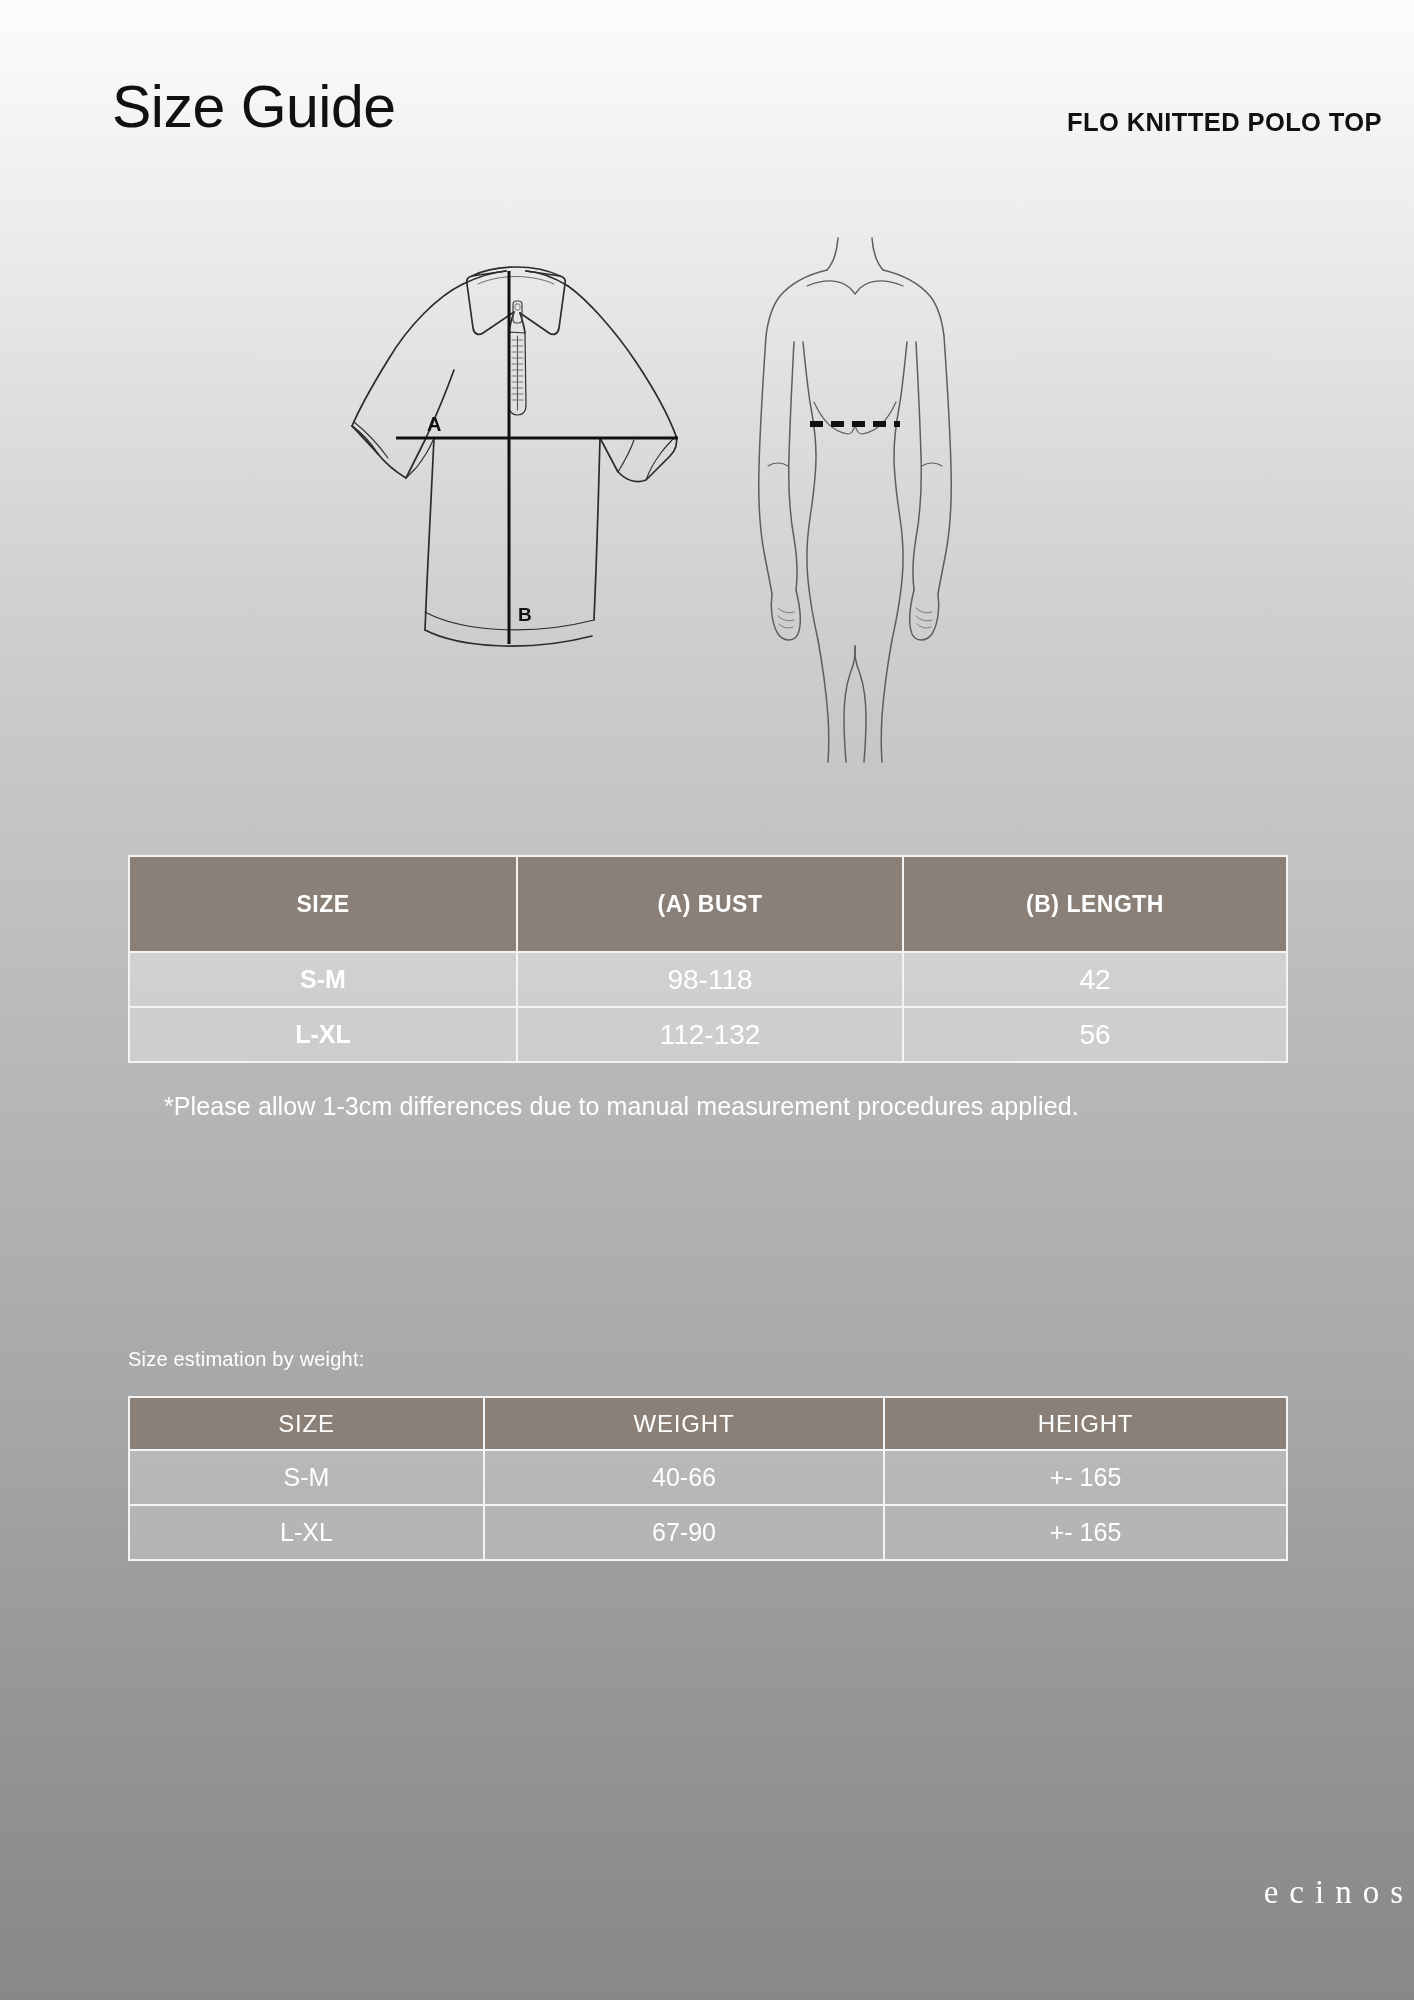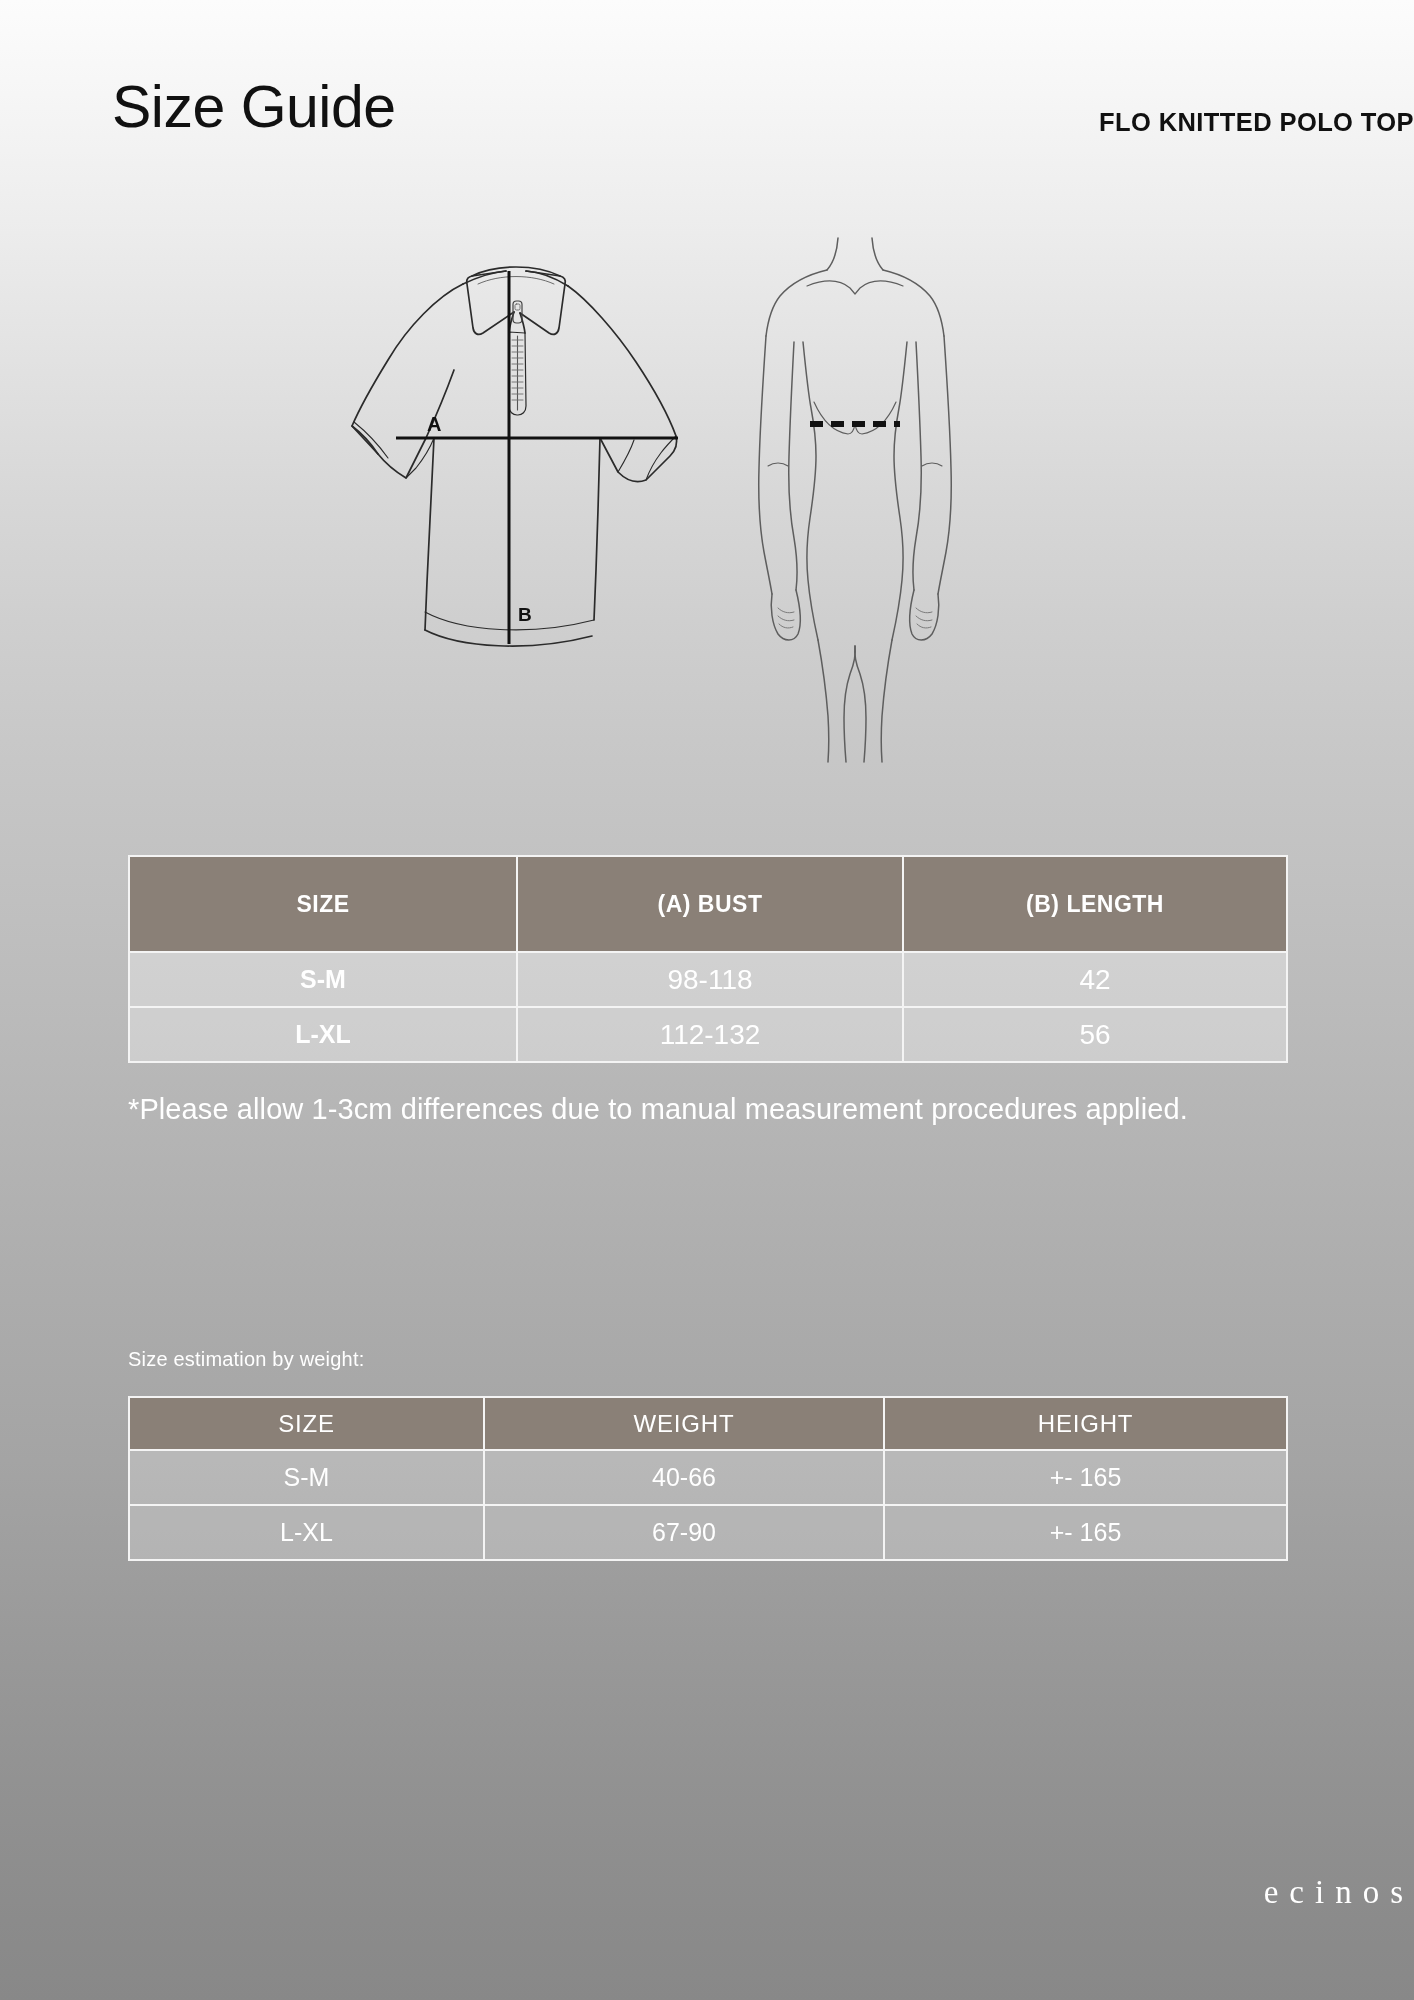--- a/index.html
+++ b/index.html
@@ -57,21 +57,21 @@
     font-size: 59px;
     font-weight: 400;
     letter-spacing: -0.5px;
     color: #111111;
     line-height: 1;
     white-space: nowrap;
   }
 
   #product-title {
     position: absolute;
-    right: 570px;
+    right: 602px;
     top: 110px;
     font-size: 25.5px;
     font-weight: 700;
     letter-spacing: 0.4px;
     color: #111111;
     line-height: 1;
     white-space: nowrap;
     transform: translateX(570px);
   }
 
@@ -143,24 +143,25 @@
   }
 
   #size-chart-table td.sizecell {
     font-weight: 700;
     font-size: 25px;
   }
 
   .note-text {
     position: absolute;
     color: #ffffff;
-    font-size: 29px;
+    font-size: 25px;
     font-weight: 400;
     line-height: 1.32;
     letter-spacing: 0.1px;
+    margin-left: 36px;
   }
 
   #measurement-note {
     left: 128px;
     top: 1090px;
     width: 1200px;
   }
 
   #weight-section-title {
     position: absolute;

